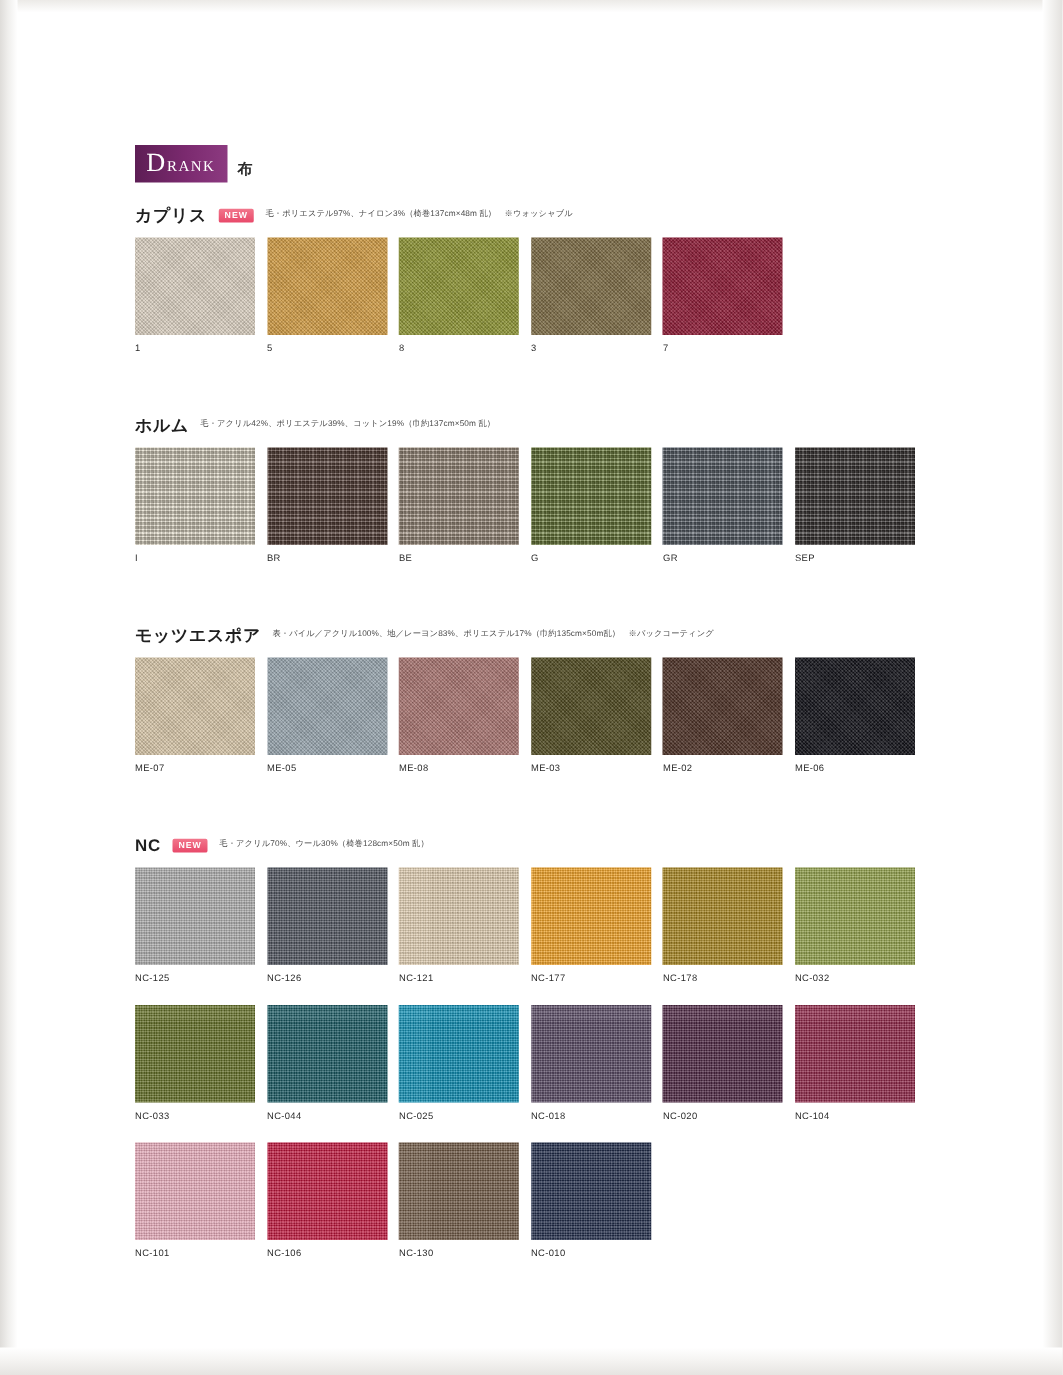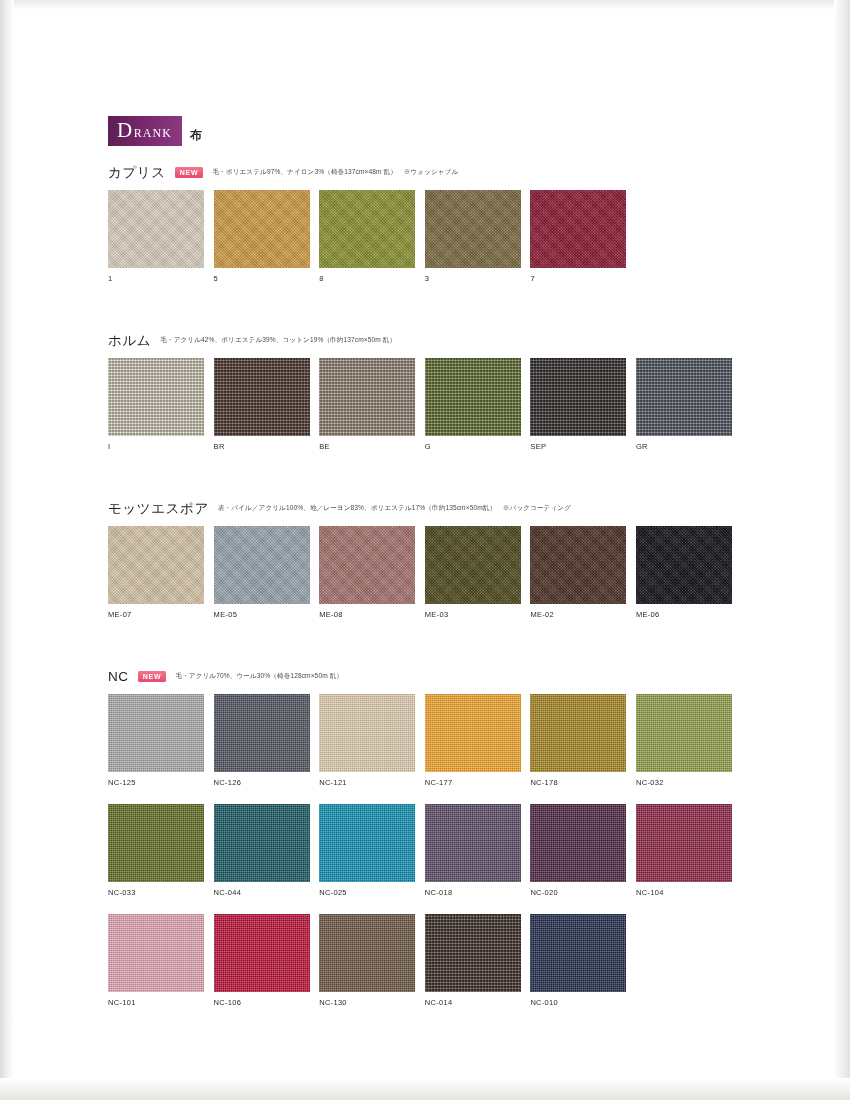--- a/index.html
+++ b/index.html
@@ -86,21 +86,21 @@
     margin-bottom: 18px;
   }
   .section-head {
     display: flex;
     align-items: center;
     margin-bottom: 9px;
     height: 17px;
   }
   .section-name {
     font-size: 13.5px;
-    font-weight: 400;
+    font-weight: 700;
     color: #1f1f1f;
     letter-spacing: 0.6px;
     white-space: nowrap;
   }
   .new-badge {
     background: #ef5f78;
     background: linear-gradient(to bottom, #f2768c 0%, #e8496a 100%);
     color: #ffffff;
     font-size: 7px;
     font-weight: 700;
@@ -277,32 +277,32 @@
             <div class="swatch-label">BE</div>
           </div>
           <div class="swatch-cell">
             <div class="swatch tex-coarse" style="background: rgb(108, 126, 58);">
               <div class="weave"></div>
               <div class="grain"></div>
             </div>
             <div class="swatch-label">G</div>
           </div>
           <div class="swatch-cell">
+            <div class="swatch tex-coarse" style="background: rgb(91, 99, 108);">
+              <div class="weave"></div>
+              <div class="grain"></div>
+            </div>
+            <div class="swatch-label">GR</div>
+          </div>
+          <div class="swatch-cell">
             <div class="swatch tex-coarse" style="background: rgb(58, 54, 52);">
               <div class="weave"></div>
               <div class="grain"></div>
             </div>
             <div class="swatch-label">SEP</div>
-          </div>
-          <div class="swatch-cell">
-            <div class="swatch tex-coarse" style="background: rgb(91, 99, 108);">
-              <div class="weave"></div>
-              <div class="grain"></div>
-            </div>
-            <div class="swatch-label">GR</div>
           </div>
         </div>
       </div>
       <div class="section-gap-lg"></div>
       <div class="section">
         <div class="section-head">
           <span class="section-name">モッツエスポア</span>
           <span class="section-spec">表・パイル／アクリル100%、地／レーヨン83%、ポリエステル17%（巾約135cm×50m乱）　※バックコーティング</span>
         </div>
         <div class="swatch-row">
@@ -463,27 +463,20 @@
             <div class="swatch-label">NC-106</div>
           </div>
           <div class="swatch-cell">
             <div class="swatch tex-linen" style="background: rgb(107, 85, 65);">
               <div class="weave"></div>
               <div class="grain"></div>
             </div>
             <div class="swatch-label">NC-130</div>
           </div>
           <div class="swatch-cell">
-            <div class="swatch tex-coarse" style="background: rgb(74, 58, 49);">
-              <div class="weave"></div>
-              <div class="grain"></div>
-            </div>
-            <div class="swatch-label">NC-014</div>
-          </div>
-          <div class="swatch-cell">
             <div class="swatch tex-linen" style="background: rgb(31, 42, 71);">
               <div class="weave"></div>
               <div class="grain"></div>
             </div>
             <div class="swatch-label">NC-010</div>
           </div>
         </div>
       </div>
     </div>
 

